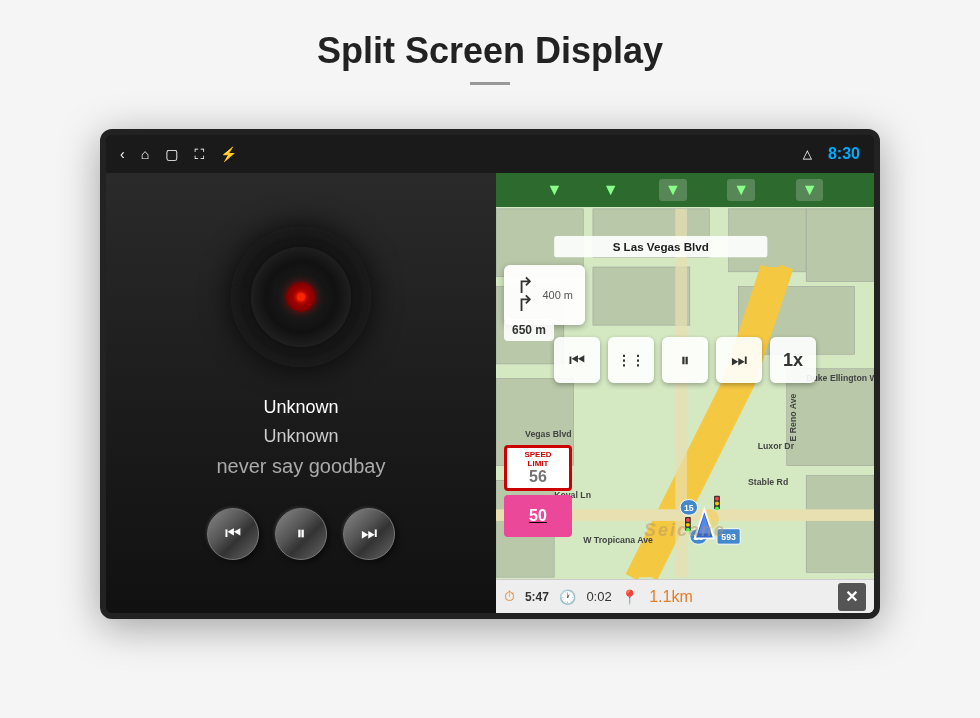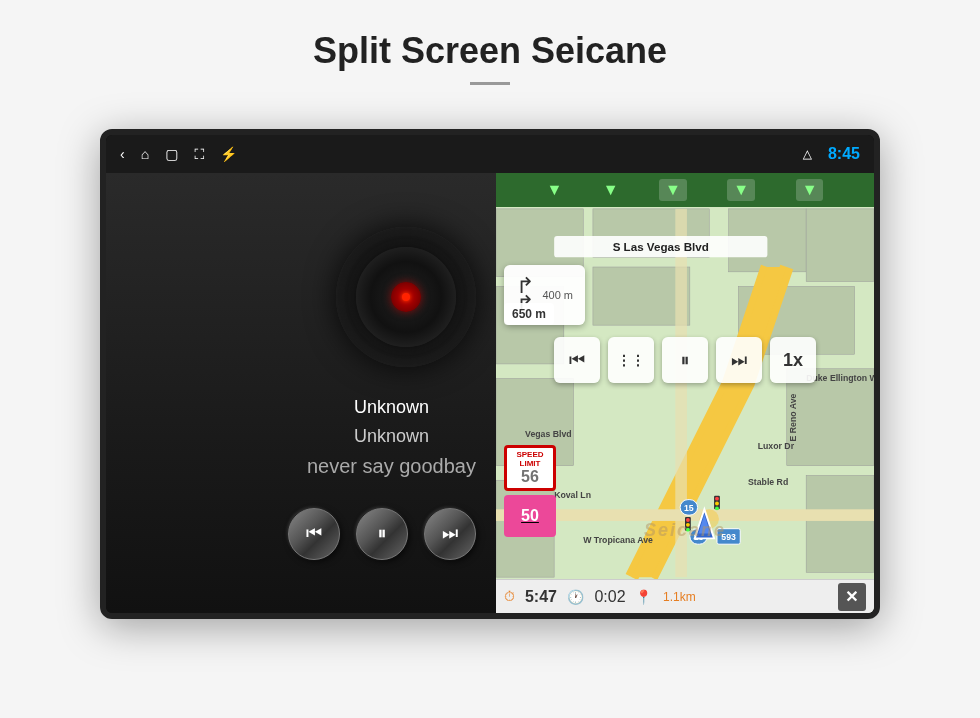--- a/index.html
+++ b/index.html
@@ -86,21 +86,21 @@
       display: flex;
       height: 440px;
     }
 
     
     .music-panel {
       width: 390px;
       background: linear-gradient(180deg, #2a2a2a 0%, #1a1a1a 60%, #111 100%);
       display: flex;
       flex-direction: column;
-      align-items: flex-end;
+      align-items: center;
       justify-content: center;
       padding: 20px;
       position: relative;
     }
 
     .album-art {
       width: 140px;
       height: 140px;
       border-radius: 50%;
       background: radial-gradient(circle at 50% 50%, #111 0%, #2a2a2a 30%, #1a1a1a 60%, #333 80%, #222 100%);
@@ -289,21 +289,21 @@
       cursor: pointer;
       font-size: 18px;
       color: #333;
       box-shadow: 0 2px 5px rgba(0,0,0,0.3);
     }
 
     .nav-speed-sign {
       position: absolute;
       left: 8px;
       bottom: 60px;
-      width: 52px;
+      width: 68px;
       text-align: center;
     }
 
     .speed-limit-box {
       border: 3px solid #cc0000;
       border-radius: 4px;
       background: #fff;
       padding: 2px;
     }
 
@@ -338,37 +338,37 @@
       background: #eee;
       height: 34px;
       display: flex;
       align-items: center;
       padding: 0 8px;
       gap: 10px;
       border-top: 1px solid #ccc;
     }
 
     .nav-eta {
-      font-size: 16px;
+      font-size: 12px;
       font-weight: bold;
       color: #333;
     }
 
     .nav-time-icon {
       color: #e67e22;
       font-size: 14px;
     }
 
     .nav-remaining {
+      font-size: 13px;
+      color: #333;
+    }
+
+    .nav-dist-remain {
       font-size: 16px;
-      color: #333;
-    }
-
-    .nav-dist-remain {
-      font-size: 12px;
       color: #e67e22;
     }
 
     .nav-spacer { flex: 1; }
 
     .nav-close-btn {
       background: #555;
       color: #fff;
       width: 28px;
       height: 28px;
@@ -406,35 +406,35 @@
       white-space: nowrap;
       pointer-events: none;
       letter-spacing: 2px;
     }
 
   </style>
 </head>
 <body>
 
 <div class="title-section">
-  <h1 class="main-title">Split Screen Seicane</h1>
+  <h1 class="main-title">Split Screen Display</h1>
   <div class="title-divider"></div>
 </div>
 
 <div class="device-frame">
 
   <div class="status-bar">
     <span class="status-icon">‹</span>
     <span class="status-icon">⌂</span>
     <span class="status-icon">▢</span>
     <span class="status-icon">⛶</span>
     <span class="status-icon">⚡</span>
     <div class="status-spacer"></div>
     <span class="status-triangle">△</span>
-    <span class="status-time">8:45</span>
+    <span class="status-time">8:30</span>
   </div>
 
   <div class="split-screen">
 
     <div class="music-panel">
       <div class="album-art">
         <div class="album-art-inner"></div>
       </div>
 
       <div class="track-info">
@@ -530,21 +530,21 @@
         </svg>
 
         <div class="nav-direction-box" style="top:58px; left:8px;">
           <div style="display:flex; flex-direction:column; align-items:center;">
             <span style="font-size:22px; color:#333; transform:scaleX(-1); display:inline-block;">↰</span>
             <span style="font-size:22px; color:#333; display:block; margin-top:-8px;">↱</span>
           </div>
           <span class="nav-distance">400 m</span>
         </div>
 
-        <div class="nav-dist-label" style="top:96px;">
+        <div class="nav-dist-label" style="top:112px;">
           <span>650 m</span>
         </div>
 
         <div class="nav-controls" style="top:130px; transform:translateX(-50%);">
           <div class="nav-ctrl-btn">⏮</div>
           <div class="nav-ctrl-btn" style="font-size:14px; font-weight:bold;">⋮⋮</div>
           <div class="nav-ctrl-btn">⏸</div>
           <div class="nav-ctrl-btn">⏭</div>
           <div class="nav-ctrl-btn" style="font-size:18px; font-weight:bold;">1x</div>
         </div>

